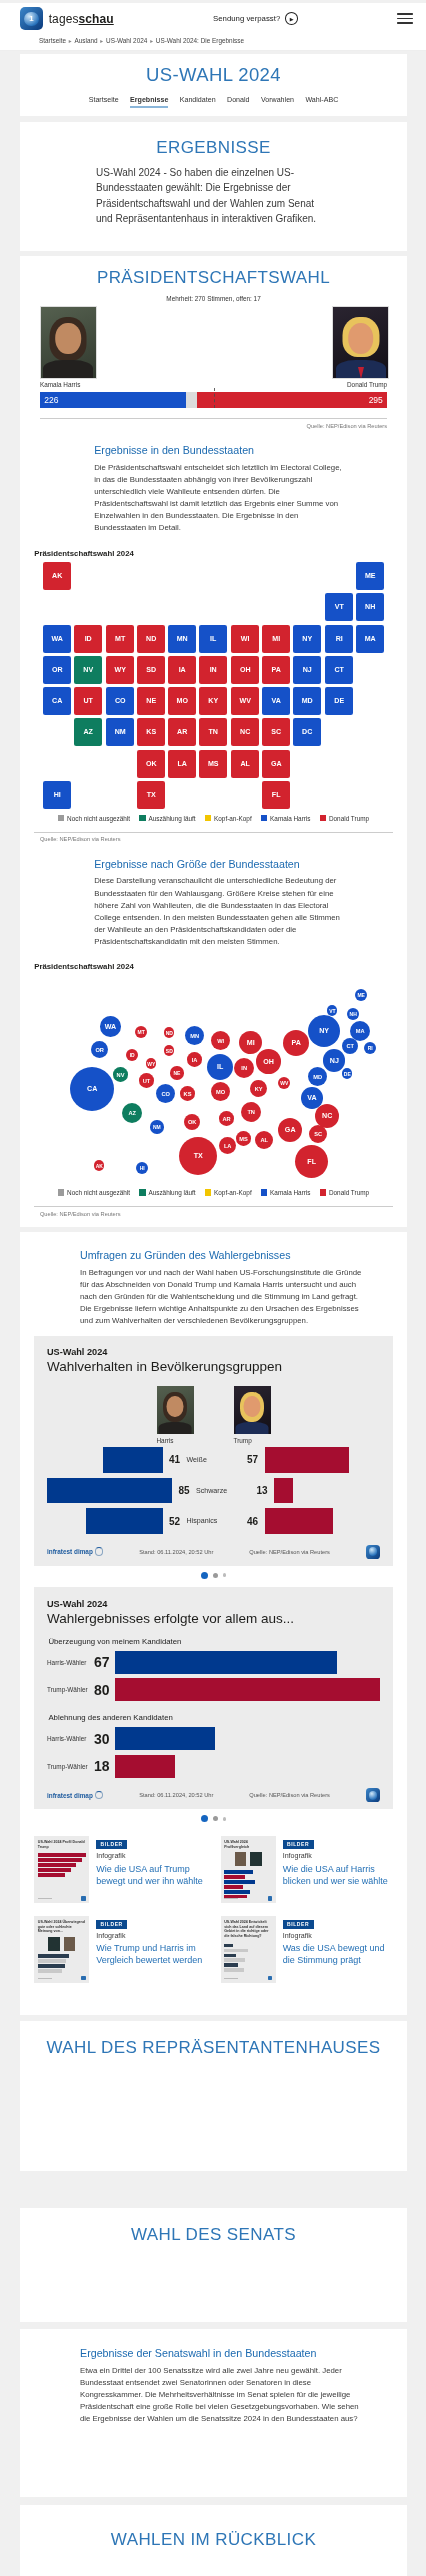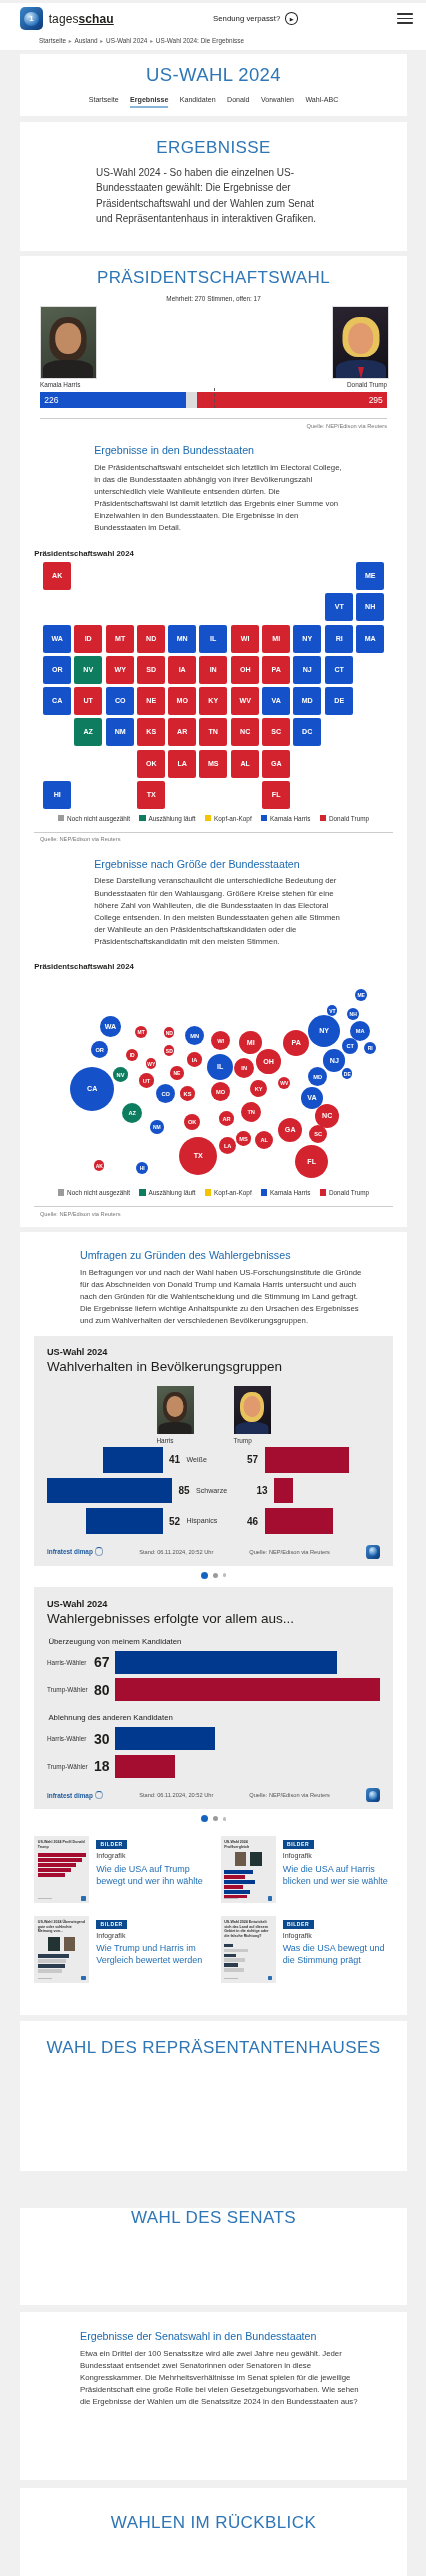--- a/index.html
+++ b/index.html
@@ -570,21 +570,21 @@
       </div>
     </div>
 </div>
 
 <div class="card" style="margin-bottom:7.1px;">
   <h2 class="bigtitle" style="padding-top:17px;">WAHL DES REPRÄSENTANTENHAUSES</h2>
   <div class="emptysec" style="min-height:107px;"></div>
 </div>
 
 <div class="card" style="margin-bottom:7.1px;">
-  <h2 class="bigtitle" style="padding-top:0;margin-top:37px;">WAHL DES SENATS</h2>
+  <h2 class="bigtitle" style="padding-top:17px;margin-top:37px;">WAHL DES SENATS</h2>
   <div class="emptysec" style="min-height:71px;"></div>
 </div>
 
 <div class="card" style="margin-bottom:7.1px;">
   <h3 class="subhead" style="margin-top:0;padding-top:18.5px;">Ergebnisse der Senatswahl in den Bundesstaaten</h3>
   <p class="para">Etwa ein Drittel der 100 Senatssitze wird alle zwei Jahre neu gewählt. Jeder Bundesstaat entsendet zwei Senatorinnen oder Senatoren in diese Kongresskammer. Die Mehrheitsverhältnisse im Senat spielen für die jeweilige Präsidentschaft eine große Rolle bei vielen Gesetzgebungsvorhaben. Wie sehen die Ergebnisse der Wahlen um die Senatssitze 2024 in den Bundesstaaten aus?</p>
   <div class="emptysec" style="min-height:68px;"></div>
 </div>
 
 <div class="card" style="margin-bottom:7.1px;">

